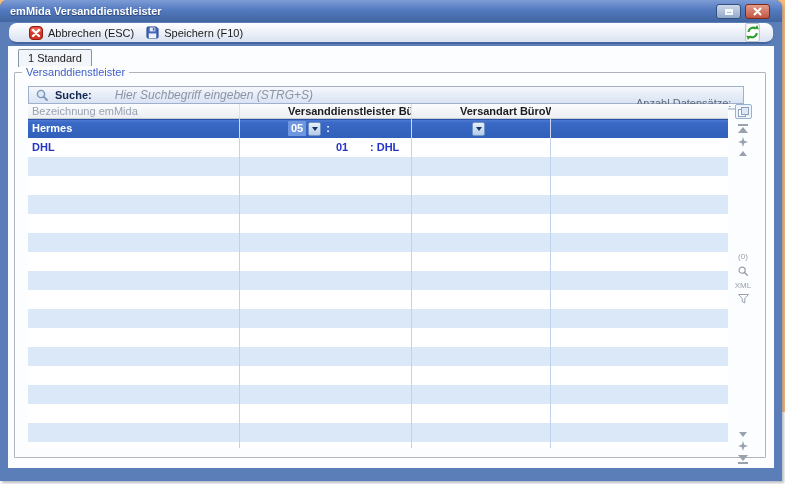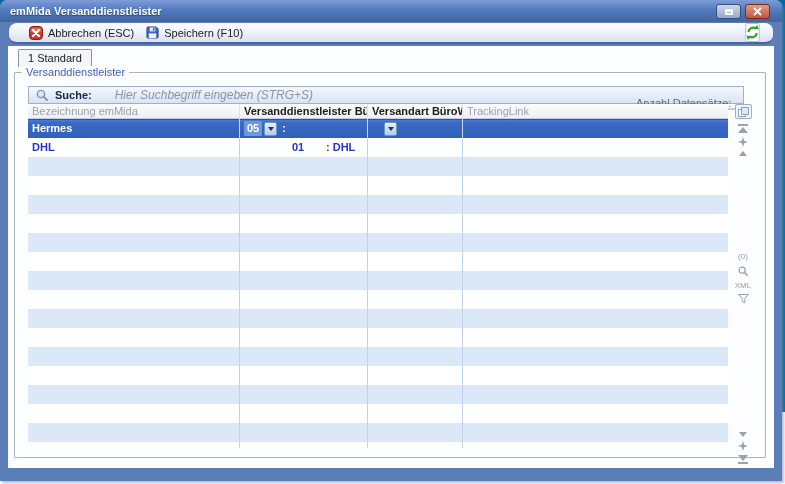--- a/index.html
+++ b/index.html
@@ -1,17 +1,17 @@
 <!DOCTYPE html>
 <html style="--frame-blue: #5b7db8; --selected-row: #3160ba; --row-alt: #dbe8f7; --grid-text: #2433c8; --accent-green: #2ea02e; --cancel-red: #d63427;"><head>
 <meta charset="utf-8">
 <style>
   * { margin:0; padding:0; box-sizing:border-box; }
   html,body { width:785px; height:484px; font-family:"Liberation Sans", sans-serif; }
-  .stage { position:relative; width:785px; height:412px; background:#0369a1; }
+  .stage { position:relative; width:785px; height:412px; background:#fdba74; }
 
   
   .window { position:absolute; left:0; top:0; width:782px; height:481px;
             background:var(--frame-blue,#5b7db8); border-radius:7px 7px 0 0;
             box-shadow:2px 2px 3px rgba(120,130,145,.55); }
 
   
   .titlebar { position:absolute; left:0; top:0; width:100%; height:22px;
               border-radius:7px 7px 0 0;
               background:linear-gradient(180deg,#7d9cd6 0%,#537ac0 45%,#41659f 100%);
@@ -57,21 +57,21 @@
                display:flex; align-items:center; padding-left:6px; }
   .search-label { font-size:11px; font-weight:bold; color:#13264f; margin-left:6px; }
   .search-placeholder { font-size:12px; font-style:italic; color:#8c94a4; margin-left:23px; }
   .count-panel { position:absolute; right:1px; top:1px; bottom:1px; width:112px;
                  background:linear-gradient(180deg,#f2f6fb,#e2e9f5); border:1px solid #c2cdde;
                  display:flex; align-items:center; justify-content:flex-end; padding:0 5px;
                  font-size:11px; color:#5f6673;margin-top:20px; }
 
   
   .table { position:absolute; left:13px; top:31px; width:700px; height:344px; overflow:hidden; }
-  .hrow, .row { display:grid; grid-template-columns:212px 128px 95px 1fr; }
+  .hrow, .row { display:grid; grid-template-columns:212px 128px 95px 1fr;gap:44px; }
   .hrow { height:15px; background:linear-gradient(180deg,#fbfcfd,#edeff3);
           border-bottom:1px solid #c6ccd6; }
   .hcell { font-size:11px; line-height:14px; padding-left:4px; white-space:nowrap; overflow:hidden;
            border-right:1px solid #dde1e8; }
   .hcell:last-child { border-right:none; }
   .hcell.muted { color:#98a2b2; font-weight:400; }
   .hcell.strong { color:#1c1c1c; font-weight:700; }
   .row { height:19px; background:#fff; }
   .row.alt { background:var(--row-alt,#dbe8f7); }
   .cell { font-size:11px; font-weight:700; color:var(--grid-text,#2433c8); line-height:19px;
@@ -180,21 +180,20 @@
           <div class="count-panel">
             <span>Anzahl Datensätze: 2</span>
           </div>
         </div>
 
         <div class="table">
           <div class="hrow">
             <div class="hcell muted">Bezeichnung emMida</div>
             <div class="hcell strong">Versanddienstleister BüroWARE</div>
             <div class="hcell strong">Versandart BüroWARE</div>
-            <div class="hcell muted">TrackingLink</div>
           </div>
 
           <div class="row selected">
             <div class="cell">Hermes</div>
             <div class="cell">
               <span class="chip">05</span>
               <span class="dd-btn">
                   <span class="dd-arrow"></span>
                 </span>
               <span class="colon">:</span>

